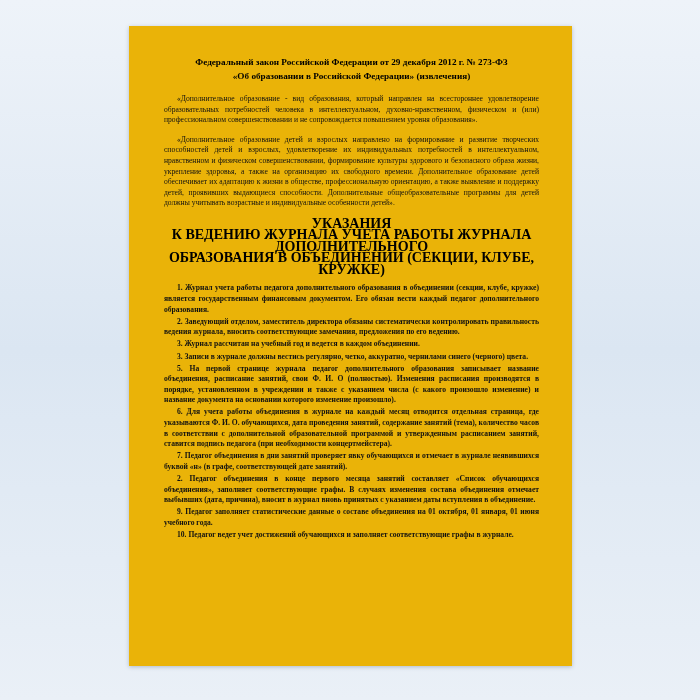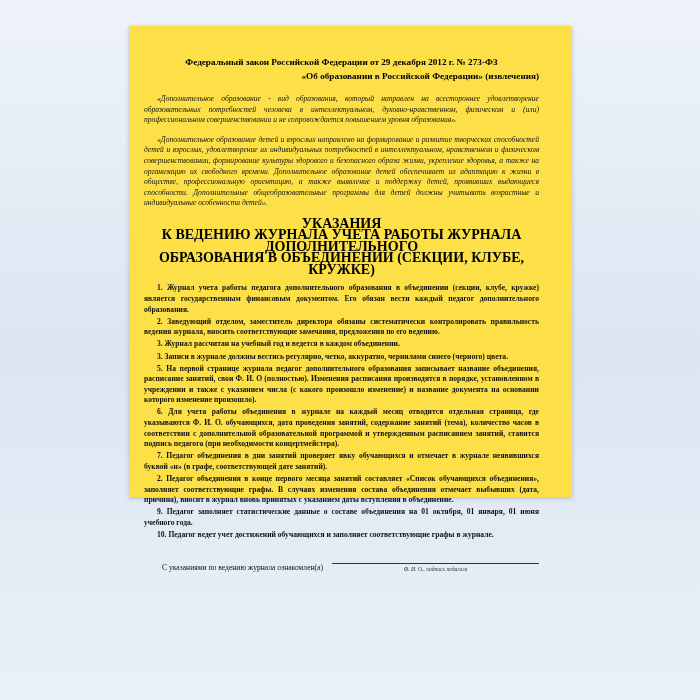--- a/index.html
+++ b/index.html
@@ -17,44 +17,43 @@
     position: absolute;
     left: 0; top: 0;
     width: 700px; height: 700px;
     background: linear-gradient(180deg, #eef3f9 0%, #dbe6f2 50%, #eaf0f7 100%);
   }
   #page {
     position: absolute;
     left: 129px;
     top: 26px;
     width: 443px;
-    height: 471px;
-    background: #fde047;
+    height: 640px;
+    background: #eab308;
     box-shadow: 0 1px 4px rgba(40,60,90,0.28);
     box-sizing: border-box;
-    padding: 30px 33px 18px 15px;
+    padding: 30px 33px 18px 35px;
   }
   .doc-title {
     text-align: center;
     font-weight: bold;
     font-size: 9.2px;
     line-height: 13.5px;
     color: #000;
     margin: 0 0 11px 0;
   }
-  .doc-title .l2 { display: block; text-align: right; }
+  .doc-title .l2 { display: block; }
   p.body {
     margin: 0 0 2px 0;
     text-align: justify;
     font-size: 7.6px;
     line-height: 10.6px;
     color: #111;
     text-indent: 13px;
     hyphens: auto;
-    font-style: italic;
   }
   .gap { height: 7px; }
   .section-title {
     text-align: center;
     font-weight: bold;
     font-size: 14px;
     line-height: 11.5px;
     margin: 9px 0 8px 0;
     color: #000;
   }
@@ -132,21 +131,14 @@
     <li>3. Журнал рассчитан на учебный год и ведется в каждом объединении.</li>
     <li>3. Записи в журнале должны вестись регулярно, четко, аккуратно, чернилами синего (черного) цвета.</li>
     <li>5. На первой странице журнала педагог дополнительного образования записывает название объединения, расписание занятий, свои Ф. И. О (полностью). Изменения расписания производятся в порядке, установленном в учреждении и также с указанием числа (с какого произошло изменение) и название документа на основании которого изменение произошло).</li>
     <li>6. Для учета работы объединения в журнале на каждый месяц отводится отдельная страница, где указываются Ф. И. О. обучающихся, дата проведения занятий, содержание занятий (тема), количество часов в соответствии с дополнительной образовательной программой и утвержденным расписанием занятий, ставится подпись педагога (при необходимости концертмейстера).</li>
     <li>7. Педагог объединения в дни занятий проверяет явку обучающихся и отмечает в журнале неявившихся буквой «н» (в графе, соответствующей дате занятий).</li>
     <li>2. Педагог объединения в конце первого месяца занятий составляет «Список обучающихся объединения», заполняет соответствующие графы. В случаях изменения состава объединения отмечает выбывших (дата, причина), вносит в журнал вновь принятых с указанием даты вступления в объединение.</li>
     <li>9. Педагог заполняет статистические данные о составе объединения на 01 октября, 01 января, 01 июня учебного года.</li>
     <li>10. Педагог ведет учет достижений обучающихся и заполняет соответствующие графы в журнале.</li>
   </ol>
 
-  <div class="signature-block">
-    <div class="sig-text">С указаниями по ведению журнала ознакомлен(а)</div>
-    <div class="sig-line-wrap">
-      <div class="sig-rule"></div>
-      <div class="sig-caption">Ф. И. О., подпись педагога</div>
-    </div>
-  </div>
 
 </div>
 
 </body></html>

